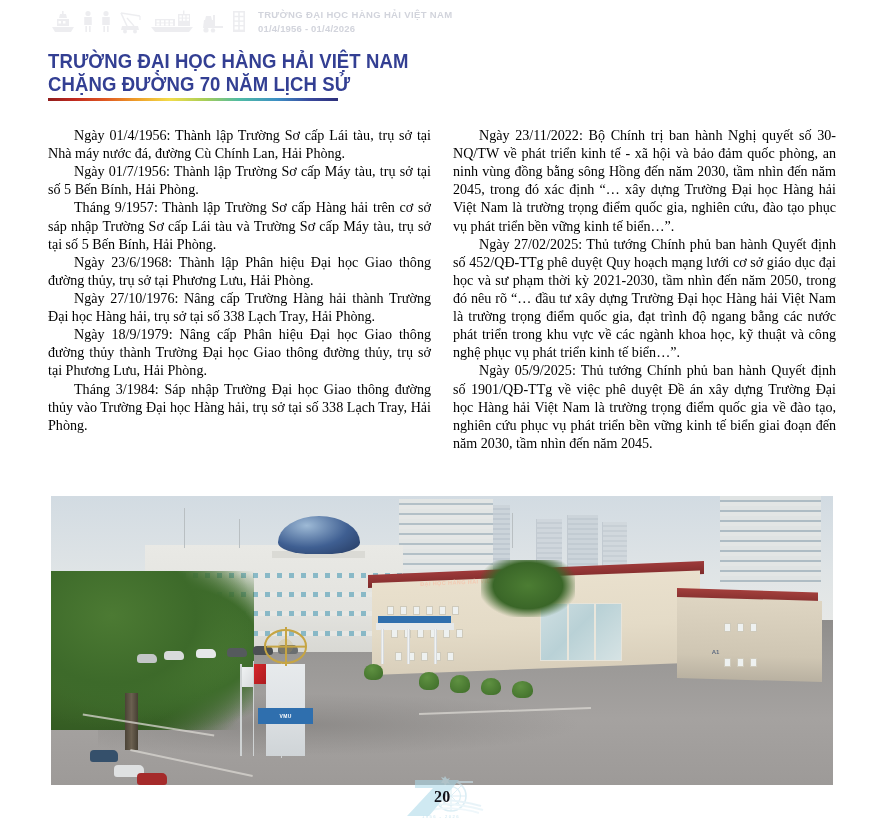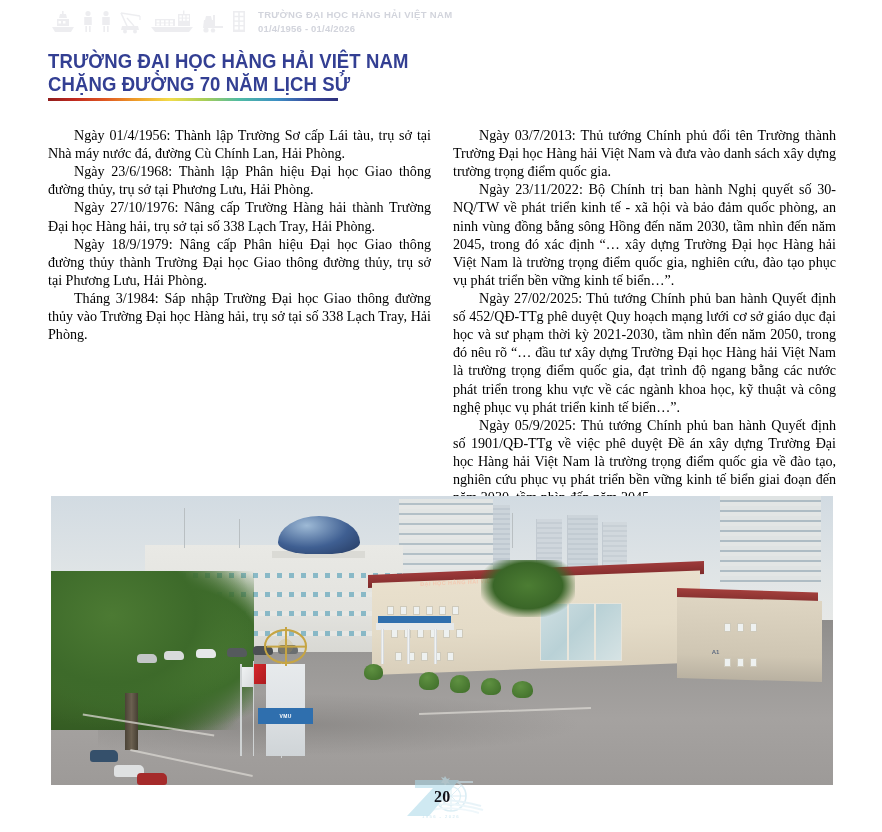--- a/index.html
+++ b/index.html
@@ -525,27 +525,28 @@
   <div class="doc-title">
     <span class="t-line">TRƯỜNG ĐẠI HỌC HÀNG HẢI VIỆT NAM</span>
     <span class="t-line">CHẶNG ĐƯỜNG 70 NĂM LỊCH SỬ</span>
   </div>
   <div class="title-rule"></div>
 </div>
 
 <div class="columns">
   <div class="col">
     <p>Ngày 01/4/1956: Thành lập Trường Sơ cấp Lái tàu, trụ sở tại Nhà máy nước đá, đường Cù Chính Lan, Hải Phòng.</p>
+    <p>Ngày 01/7/1956: Thành lập Trường Sơ cấp Máy tàu, trụ sở tại số 5 Bến Bính, Hải Phòng.</p>
+    <p>Tháng 9/1957: Thành lập Trường Sơ cấp Hàng hải trên cơ sở sáp nhập Trường Sơ cấp Lái tàu và Trường Sơ cấp Máy tàu, trụ sở tại số 5 Bến Bính, Hải Phòng.</p>
     <p>Ngày 23/6/1968: Thành lập Phân hiệu Đại học Giao thông đường thủy, trụ sở tại Phương Lưu, Hải Phòng.</p>
     <p>Ngày 27/10/1976: Nâng cấp Trường Hàng hải thành Trường Đại học Hàng hải, trụ sở tại số 338 Lạch Tray, Hải Phòng.</p>
     <p>Ngày 18/9/1979: Nâng cấp Phân hiệu Đại học Giao thông đường thủy thành Trường Đại học Giao thông đường thủy, trụ sở tại Phương Lưu, Hải Phòng.</p>
     <p>Tháng 3/1984: Sáp nhập Trường Đại học Giao thông đường thủy vào Trường Đại học Hàng hải, trụ sở tại số 338 Lạch Tray, Hải Phòng.</p>
   </div>
   <div class="col">
-    <p>Ngày 03/7/2013: Thủ tướng Chính phủ đổi tên Trường thành Trường Đại học Hàng hải Việt Nam và đưa vào danh sách xây dựng trường trọng điểm quốc gia.</p>
     <p>Ngày 23/11/2022: Bộ Chính trị ban hành Nghị quyết số 30-NQ/TW về phát triển kinh tế - xã hội và bảo đảm quốc phòng, an ninh vùng đồng bằng sông Hồng đến năm 2030, tầm nhìn đến năm 2045, trong đó xác định “… xây dựng Trường Đại học Hàng hải Việt Nam là trường trọng điểm quốc gia, nghiên cứu, đào tạo phục vụ phát triển bền vững kinh tế biển…”.</p>
     <p>Ngày 27/02/2025: Thủ tướng Chính phủ ban hành Quyết định số 452/QĐ-TTg phê duyệt Quy hoạch mạng lưới cơ sở giáo dục đại học và sư phạm thời kỳ 2021-2030, tầm nhìn đến năm 2050, trong đó nêu rõ “… đầu tư xây dựng Trường Đại học Hàng hải Việt Nam là trường trọng điểm quốc gia, đạt trình độ ngang bằng các nước phát triển trong khu vực về các ngành khoa học, kỹ thuật và công nghệ phục vụ phát triển kinh tế biển…”.</p>
     <p>Ngày 05/9/2025: Thủ tướng Chính phủ ban hành Quyết định số 1901/QĐ-TTg về việc phê duyệt Đề án xây dựng Trường Đại học Hàng hải Việt Nam là trường trọng điểm quốc gia về đào tạo, nghiên cứu phục vụ phát triển bền vững kinh tế biển giai đoạn đến năm 2030, tầm nhìn đến năm 2045.</p>
   </div>
 </div>
 
 <div class="photo-frame">
   <div class="photo">
 
     <div class="sky"></div>

